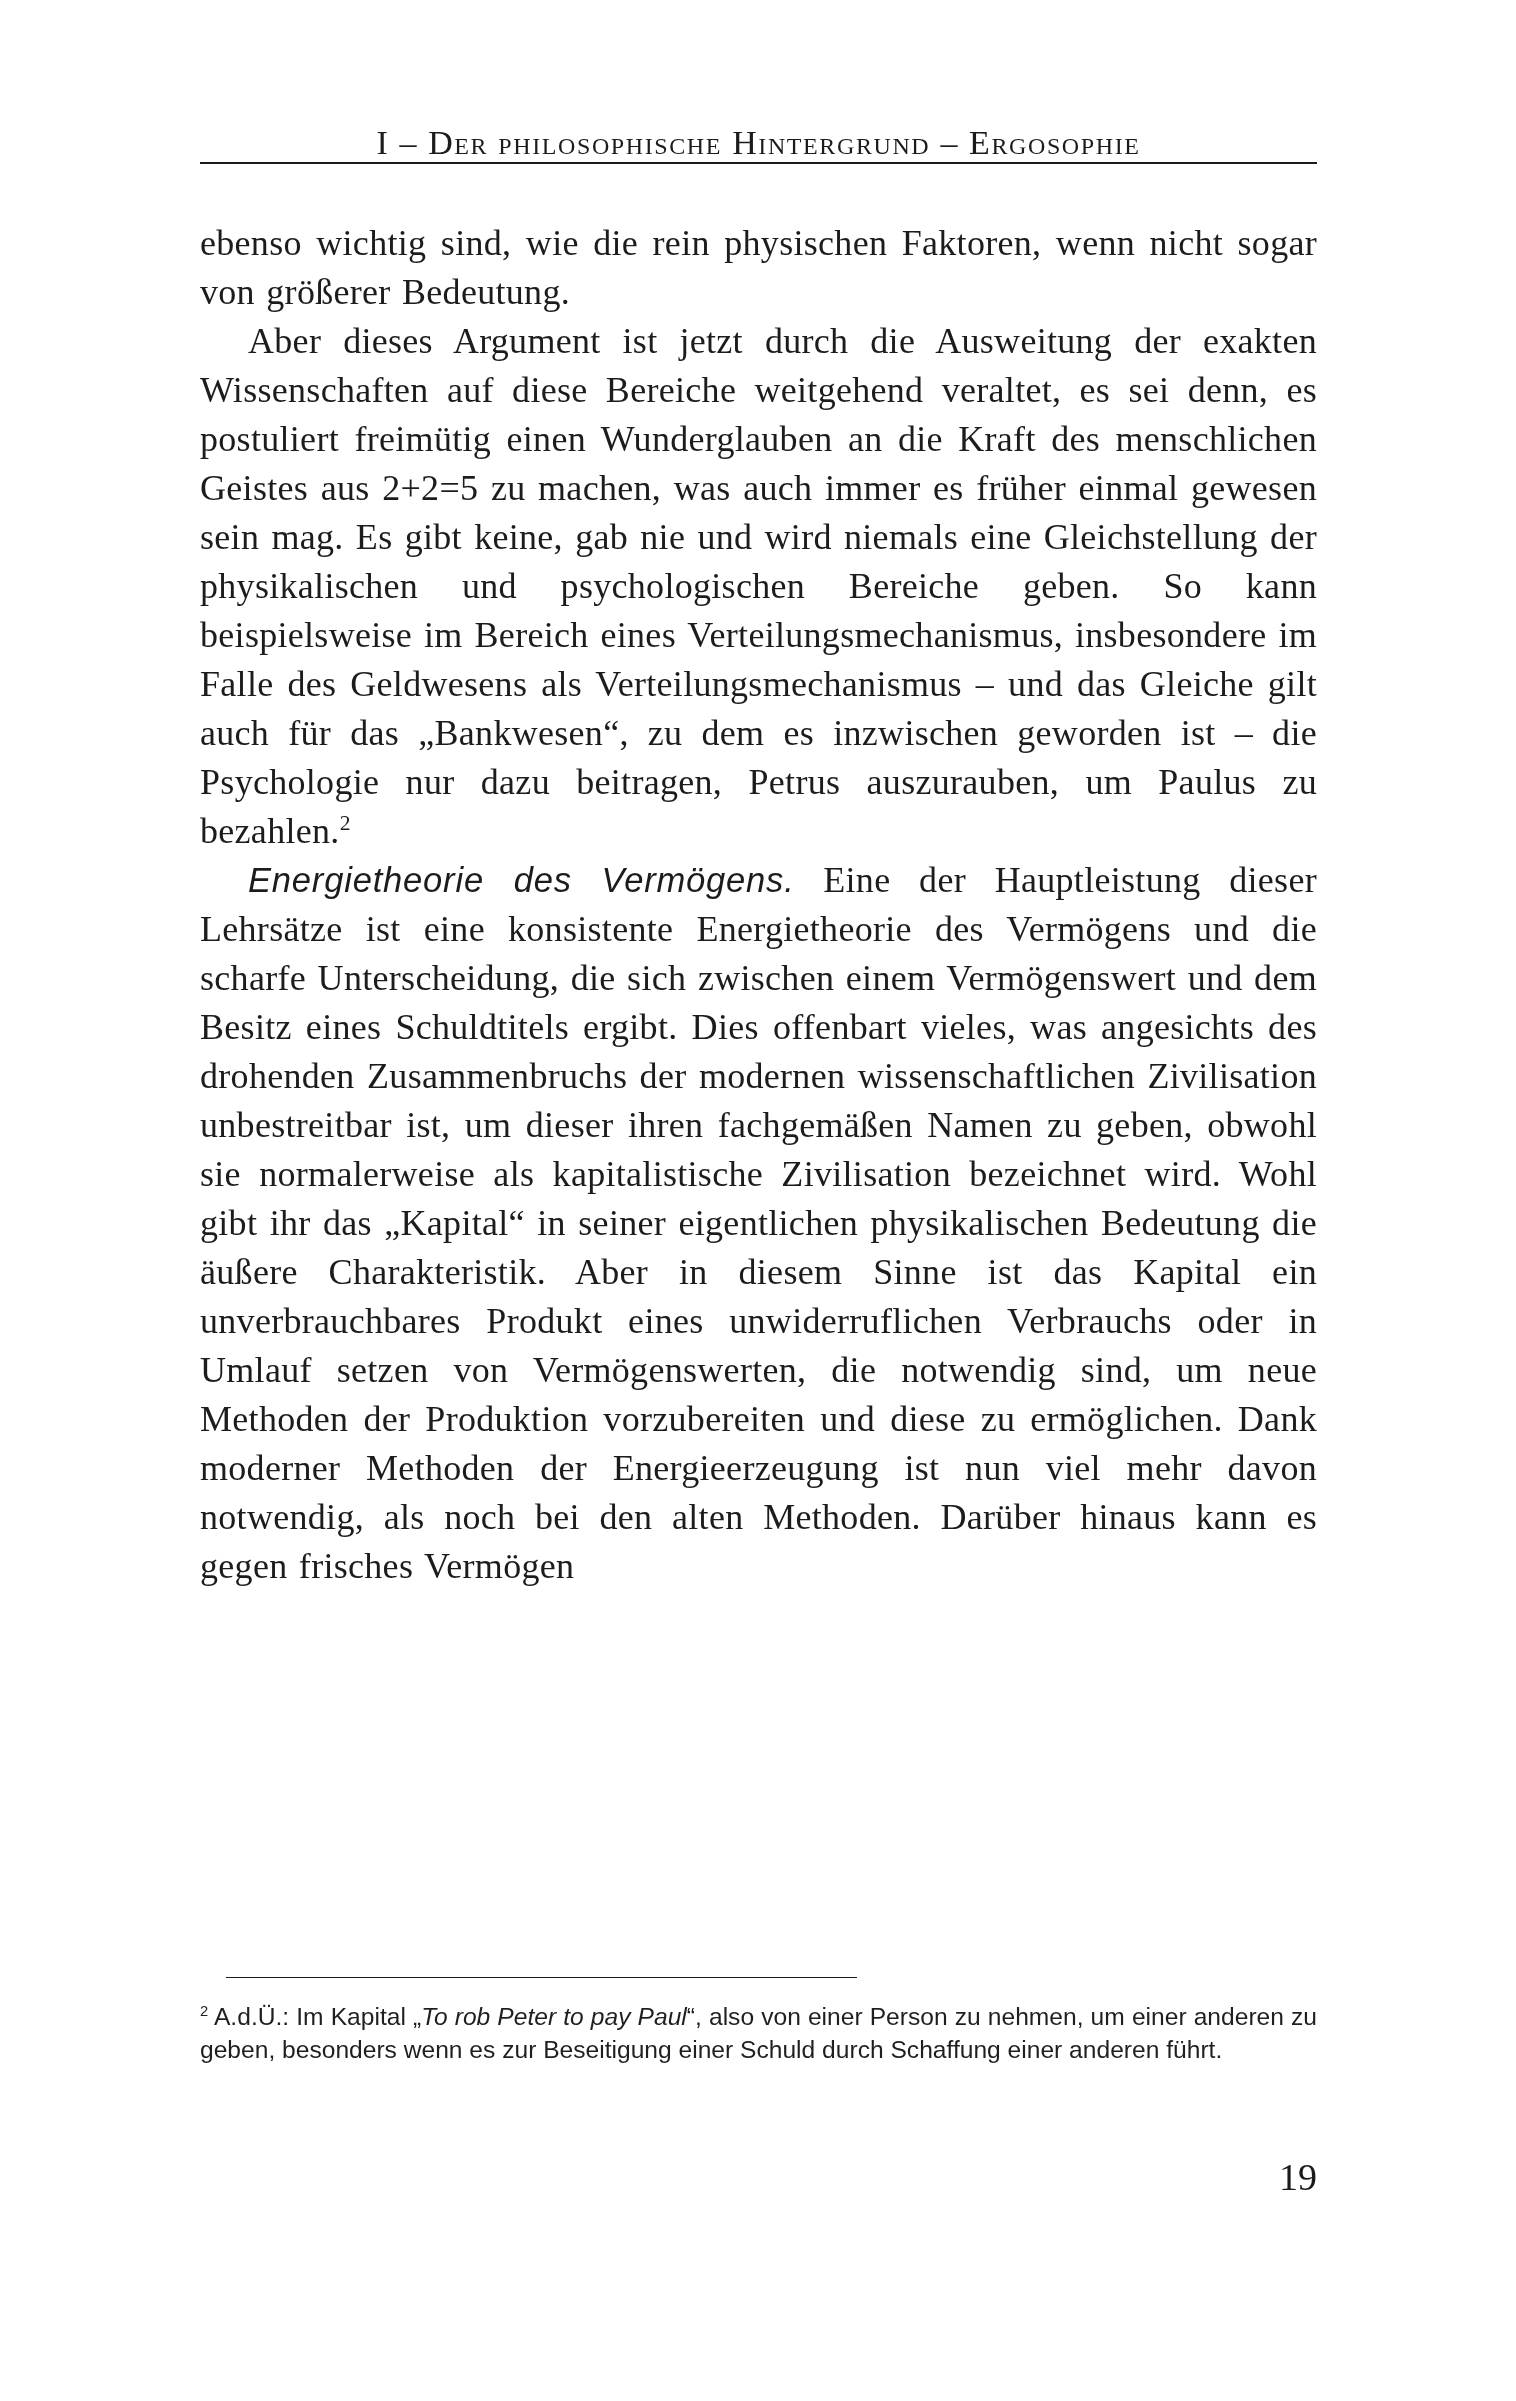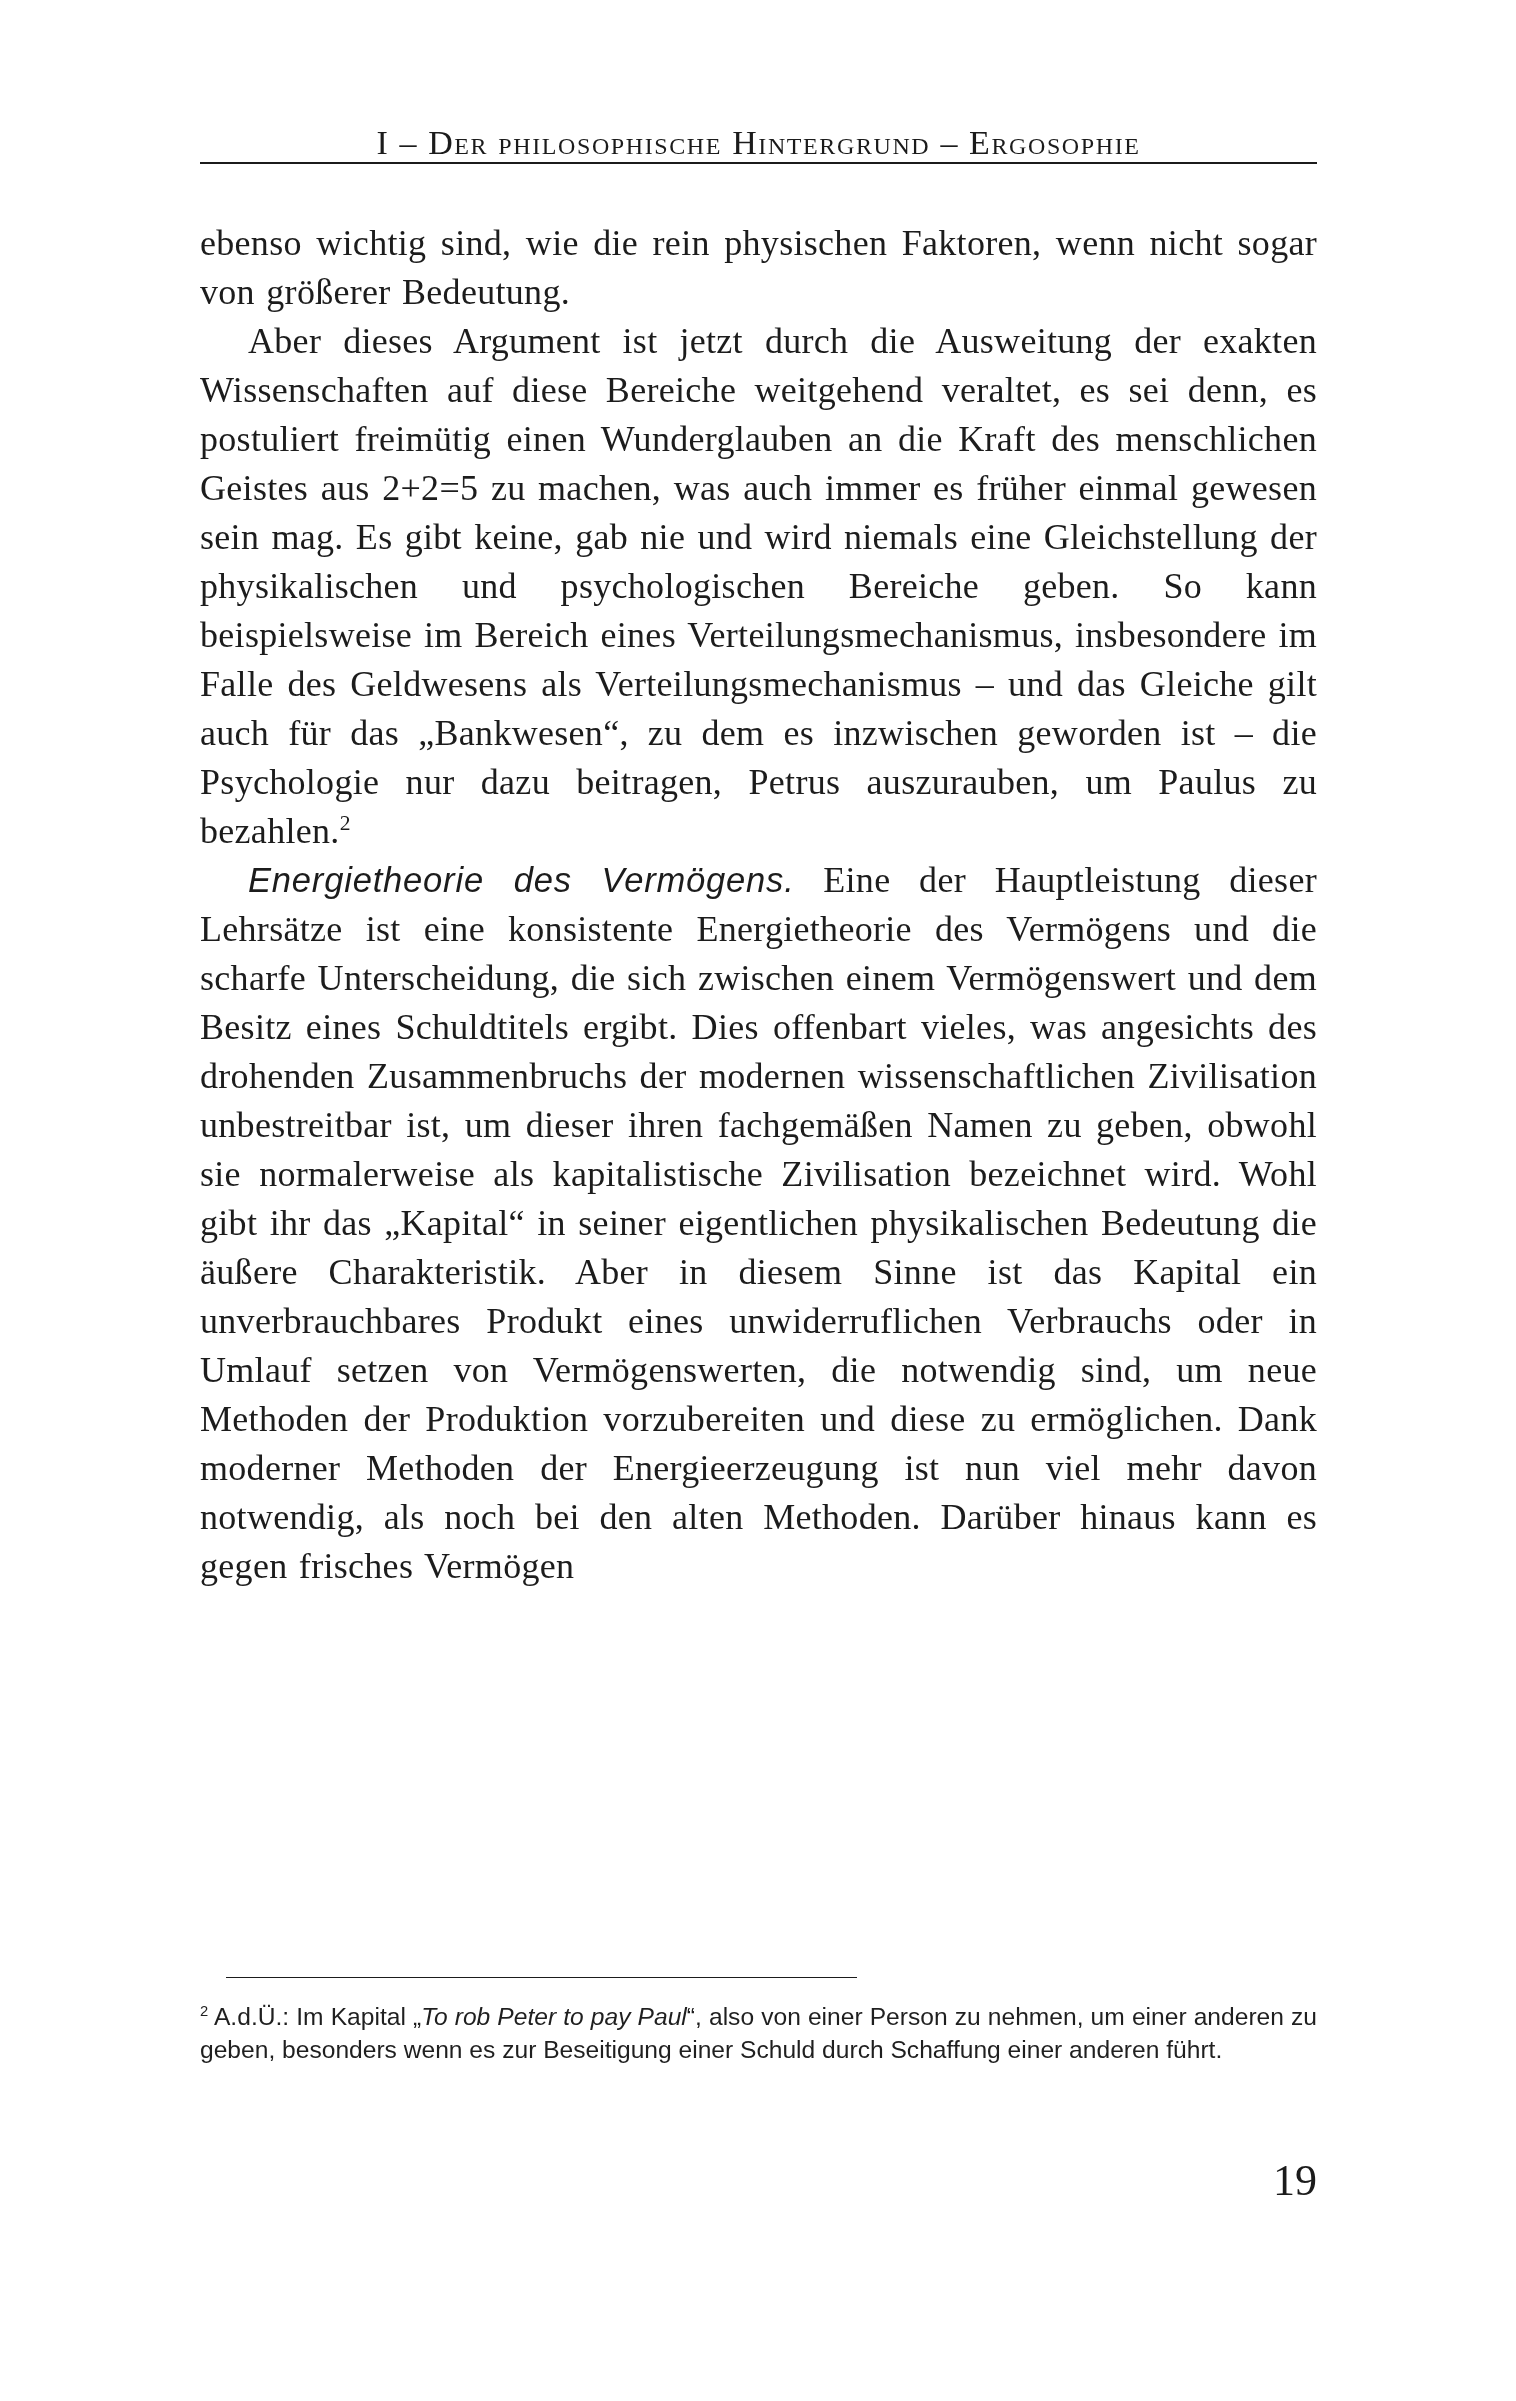--- a/index.html
+++ b/index.html
@@ -69,21 +69,21 @@
     text-align: justify;
     color: #1f1f1f;
     hyphens: auto;
     -webkit-hyphens: auto;
   }
   .footnote em { font-style: italic; }
   .page-number {
     position: absolute;
     right: 200px;
     top: 2155px;
-    font-size: 44px;
+    font-size: 38px;
     color: #1b1b1b;
   }
 </style>
 </head>
 <body>
 
 <div class="page">
 
   <div class="running-header">I – Der philosophische Hintergrund – Ergosophie</div>
 

